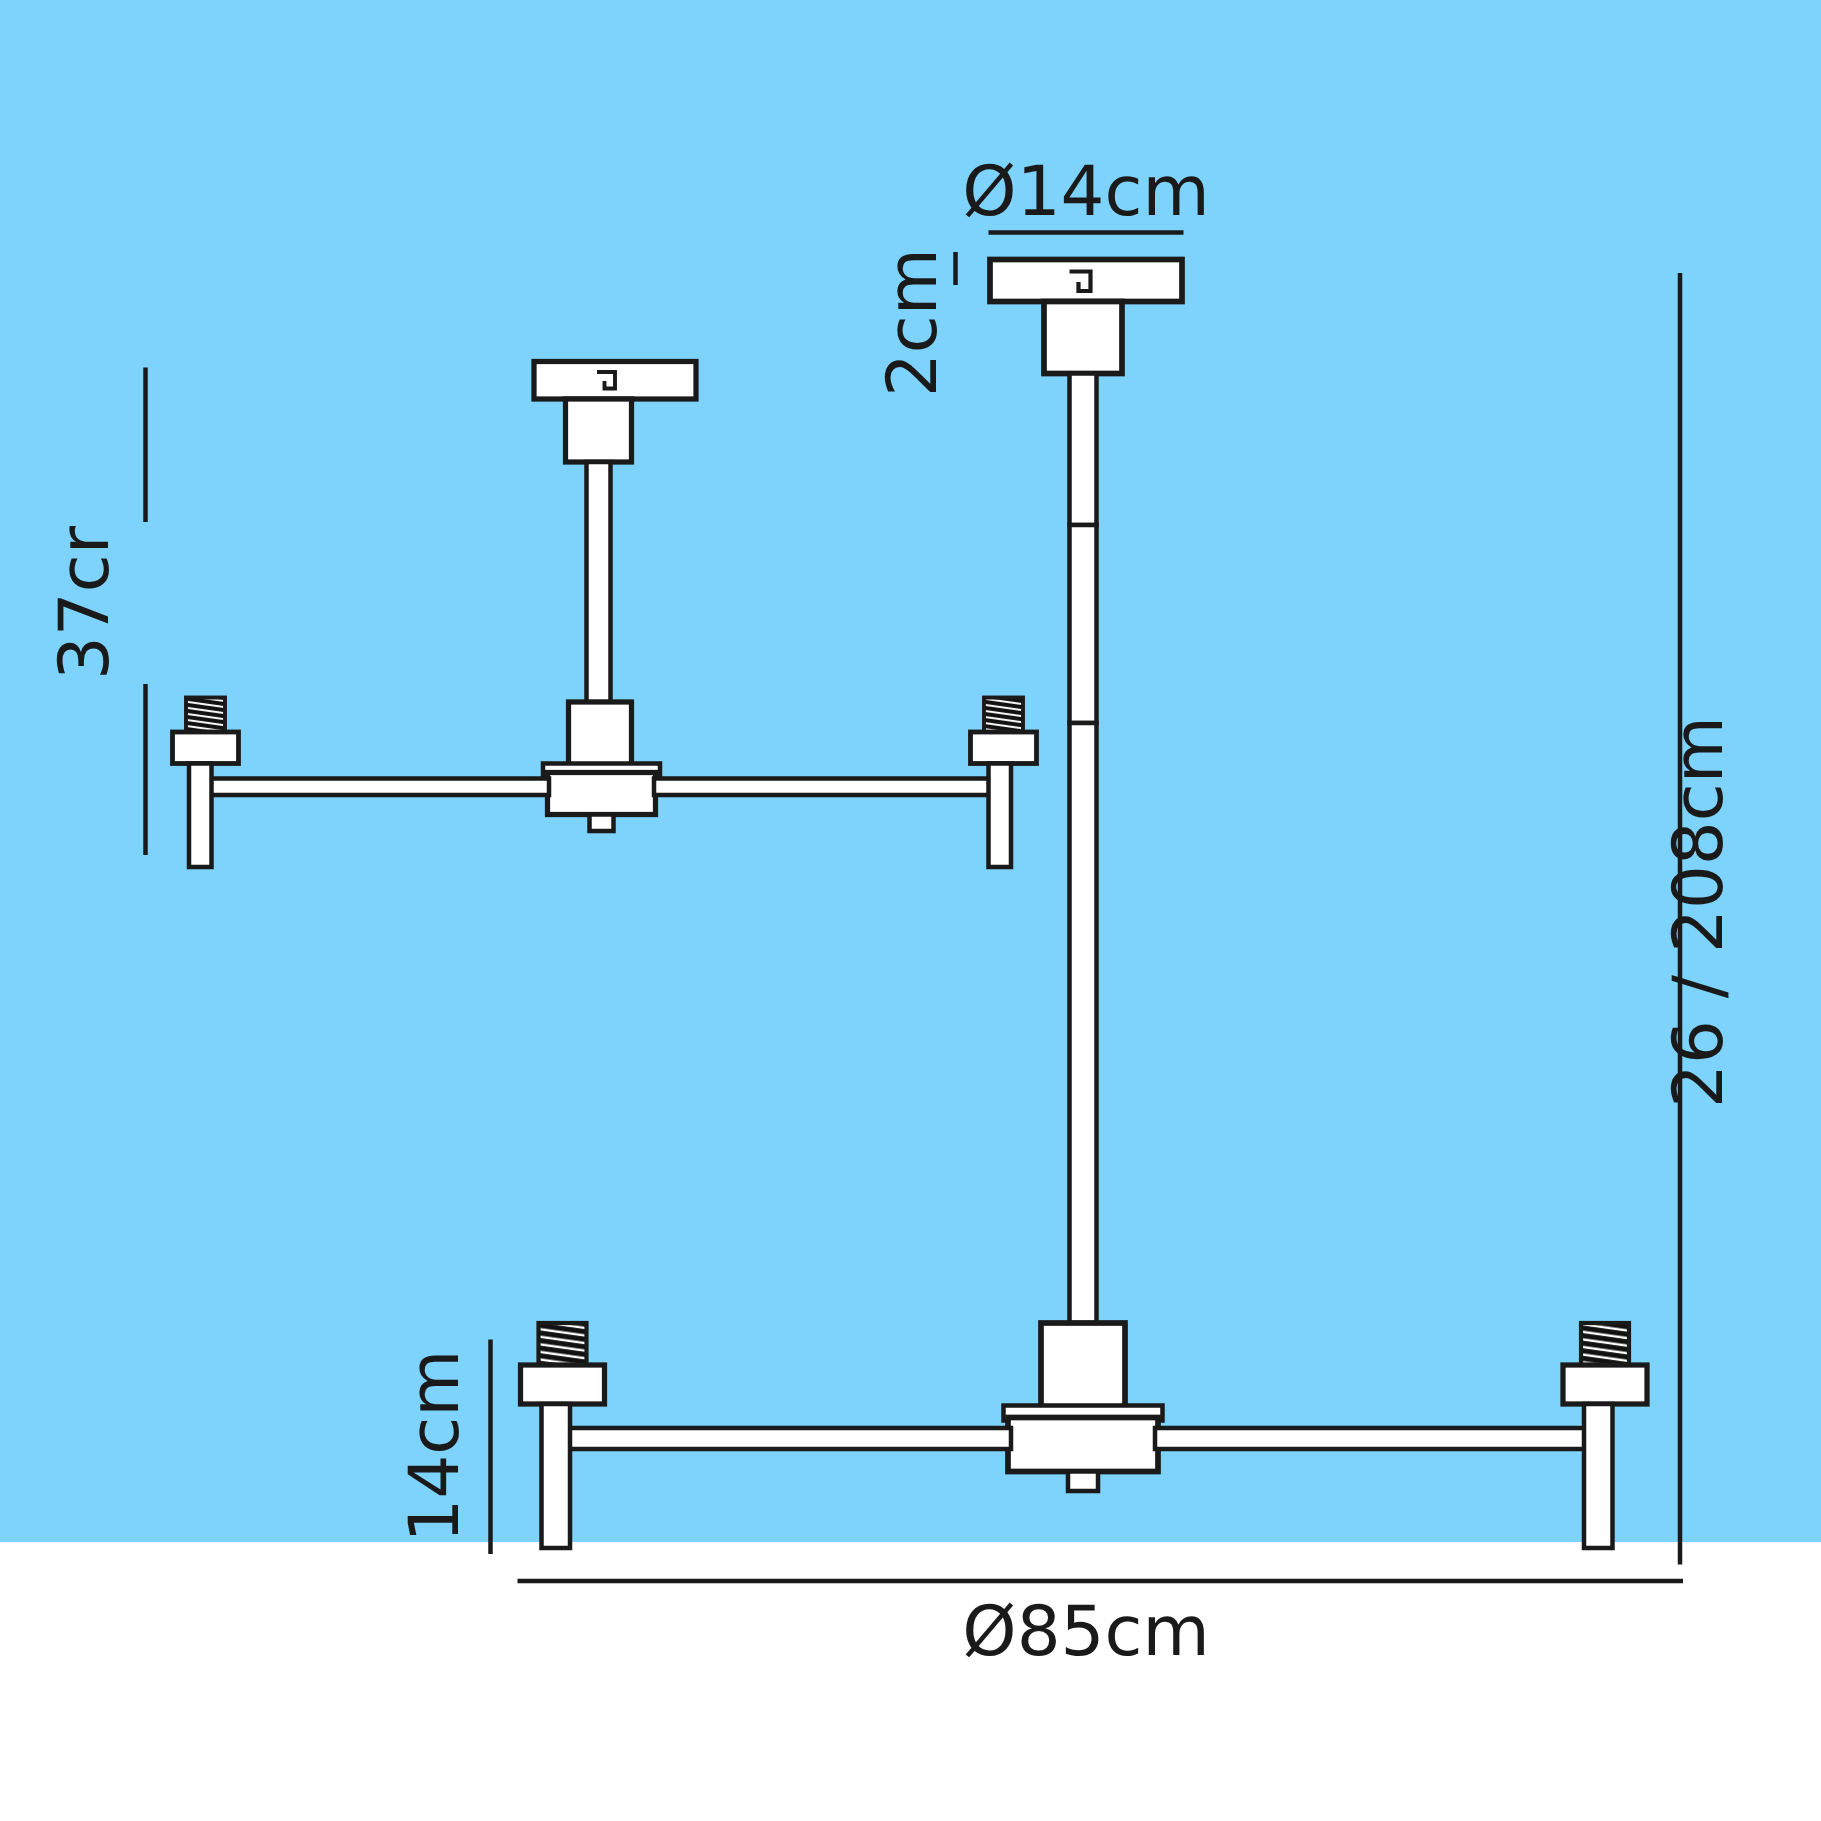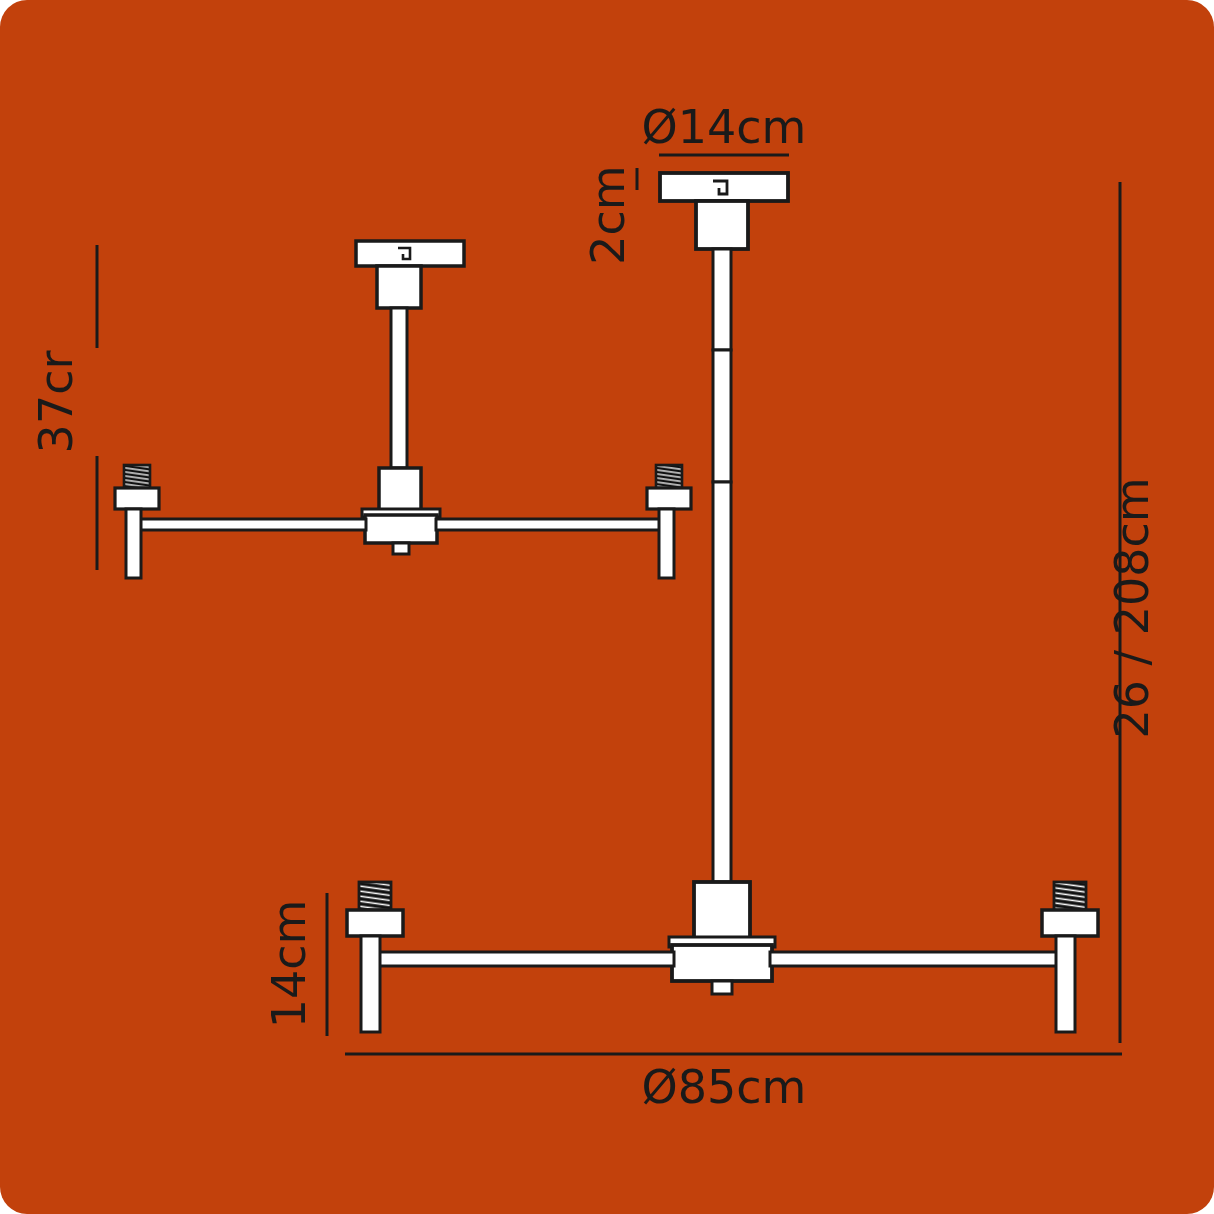--- a/index.html
+++ b/index.html
@@ -9,23 +9,22 @@
   }
   body {
     width: 1214px;
     height: 1214px;
     font-family: "DejaVu Sans", "Liberation Sans", sans-serif;
     overflow: hidden;
   }
   #stage {
     position: relative;
     width: 1214px;
-    height: 1214px;
-    background: #c2410c;
-    border-radius: 27px;
+    height: 1028px;
+    background: #7dd3fc;
   }
   svg#drawing {
     position: absolute;
     left: 0;
     top: 0;
     width: 1214px;
     height: 1214px;
     display: block;
   }
   .dimtext {

